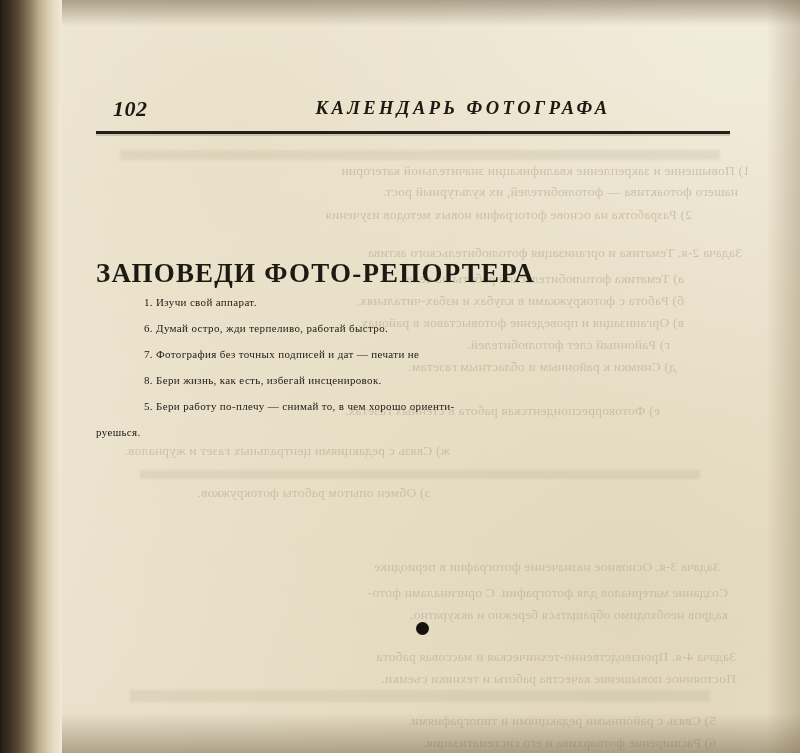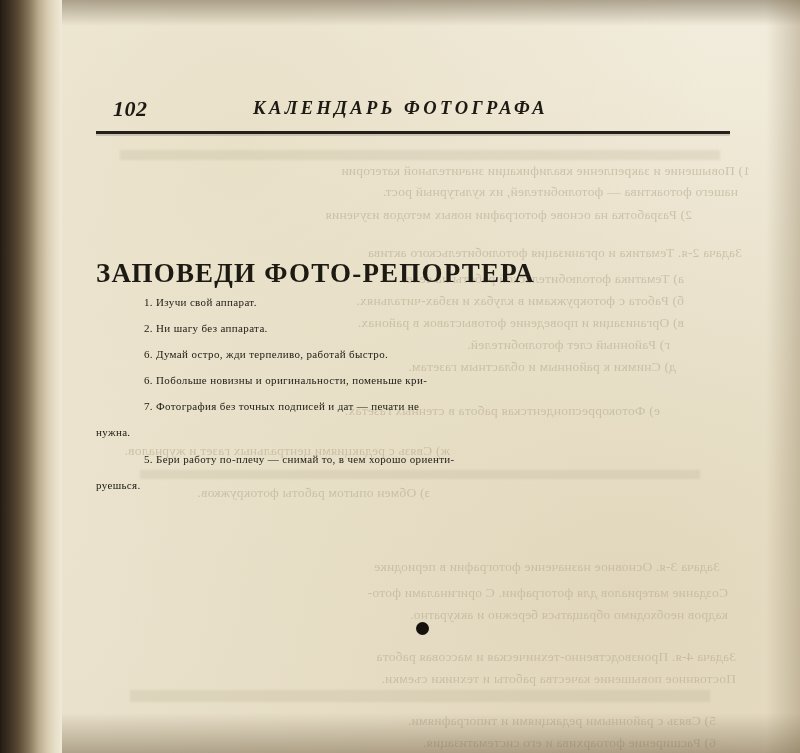--- a/index.html
+++ b/index.html
@@ -123,20 +123,21 @@
     font-style: italic;
     font-weight: bold;
     font-size: 22px;
     letter-spacing: 0.5px;
   }
   .running-title {
     position: absolute;
     left: 140px;
     top: 2px;
     width: 420px;
+    text-align: center;
     font-style: italic;
     font-weight: bold;
     font-size: 18.5px;
     letter-spacing: 3.4px;
   }
   .rule {
     position: absolute;
     left: 96px;
     top: 131px;
     width: 634px;
@@ -227,25 +228,23 @@
     <div class="header">
       <div class="folio">102</div>
       <div class="running-title">КАЛЕНДАРЬ ФОТОГРАФА</div>
     </div>
     <div class="rule"></div>
 
     <div class="doc-title">ЗАПОВЕДИ ФОТО-РЕПОРТЕРА</div>
 
     <div class="list">
       <p class="item">1. Изучи свой аппарат.</p>
-      <p class="item">2. Ни шагу без аппарата.</p>
       <p class="item">6. Думай остро, жди терпеливо, работай быстро.</p>
-      <p class="item">6. Побольше новизны и оригинальности, поменьше кри-</p>
       <p class="item">7. Фотография без точных подписей и дат — печати не</p>
-      <p class="item" style="text-indent:-22px;">нужна.</p>
+      <p class="item">8. Бери жизнь, как есть, избегай инсценировок.</p>
       <p class="item">5. Бери работу по-плечу — снимай то, в чем хорошо ориенти-</p>
       <p class="item" style="text-indent:-22px;">руешься.</p>
     </div>
 
     <div class="dot"></div>
   </div>
 
   <div class="edge-top"></div>
   <div class="edge-bottom"></div>
   <div class="edge-right"></div>

